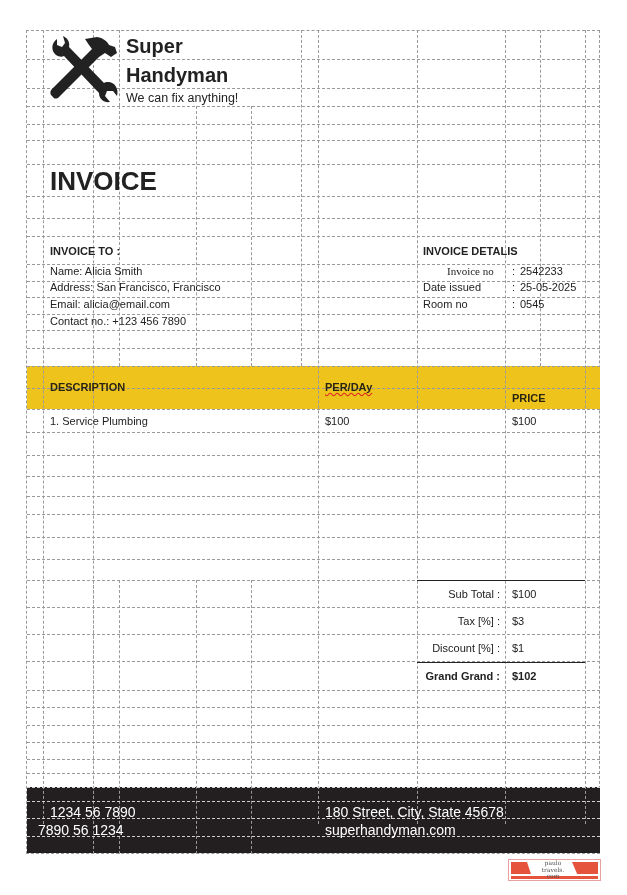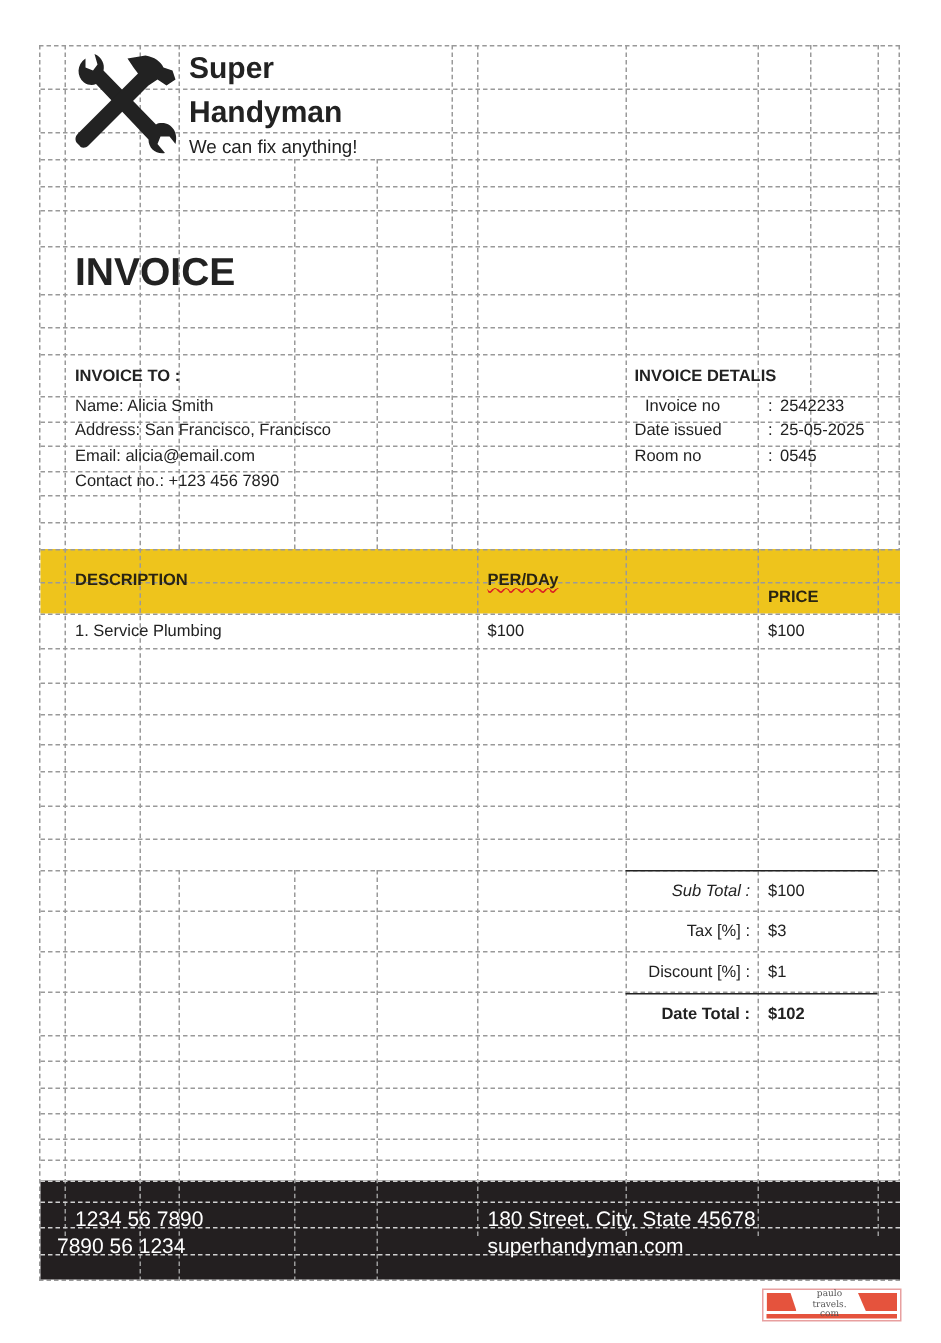--- a/index.html
+++ b/index.html
@@ -103,47 +103,47 @@
 
 <div class="title">INVOICE</div>
 
 <div class="t b" style="left:50px;top:245px;">INVOICE TO :</div>
 <div class="t" style="left:50px;top:265px;">Name: Alicia Smith</div>
 <div class="t" style="left:50px;top:281px;">Address: San Francisco, Francisco</div>
 <div class="t" style="left:50px;top:298px;">Email: alicia@email.com</div>
 <div class="t" style="left:50px;top:315px;">Contact no.: +123 456 7890</div>
 
 <div class="t b" style="left:423px;top:245px;">INVOICE DETALIS</div>
-<div class="t" style="left:430px;top:265px;">Invoice no</div>
+<div class="t" style="left:447px;top:265px;font-family:Liberation Serif, serif;">Invoice no</div>
 <div class="t" style="left:512px;top:265px;">:</div>
 <div class="t" style="left:520px;top:265px;">2542233</div>
 <div class="t" style="left:423px;top:281px;">Date issued</div>
 <div class="t" style="left:512px;top:281px;">:</div>
 <div class="t" style="left:520px;top:281px;text-align:center;">25-05-2025</div>
 <div class="t" style="left:423px;top:298px;">Room no</div>
 <div class="t" style="left:512px;top:298px;">:</div>
 <div class="t" style="left:520px;top:298px;">0545</div>
 
 <div class="t b" style="left:50px;top:381px;color:#2a2412;">DESCRIPTION</div>
 <div class="t b" style="left:325px;top:381px;color:#2a2412;text-decoration:underline wavy #d22;text-decoration-skip-ink:none;">PER/DAy</div>
 <div class="t b" style="left:512px;top:392px;color:#2a2412;">PRICE</div>
 
 <div class="t" style="left:50px;top:415px;">1. Service Plumbing</div>
 <div class="t" style="left:325px;top:415px;">$100</div>
 <div class="t" style="left:512px;top:415px;">$100</div>
 
 <div class="solid" style="left:417px;top:580px;width:168px;"></div>
 <div class="solid" style="left:417px;top:662px;width:168px;"></div>
-<div class="t" style="right:127px;top:588px;text-align:left;font-style:italic;">Sub Total :</div>
+<div class="t" style="right:127px;top:588px;text-align:left;">Sub Total :</div>
 <div class="t" style="left:512px;top:588px;">$100</div>
 <div class="t" style="right:127px;top:615px;">Tax [%] :</div>
 <div class="t" style="left:512px;top:615px;">$3</div>
 <div class="t" style="right:127px;top:642px;text-align:center;">Discount [%] :</div>
 <div class="t" style="left:512px;top:642px;">$1</div>
-<div class="t b" style="right:127px;top:670px;">Date Total :</div>
+<div class="t b" style="right:127px;top:670px;">Grand Grand :</div>
 <div class="t b" style="left:512px;top:670px;">$102</div>
 
 <div class="foot" style="left:50px;top:804px;">1234 56 7890</div>
 <div class="foot" style="left:38px;top:822px;">7890 56 1234</div>
 <div class="foot" style="left:325px;top:804px;">180 Street, City, State 45678</div>
 <div class="foot" style="left:325px;top:822px;">superhandyman.com</div>
 
 <div class="badge">
   <div class="r1"></div>
     <div class="r2"></div>

